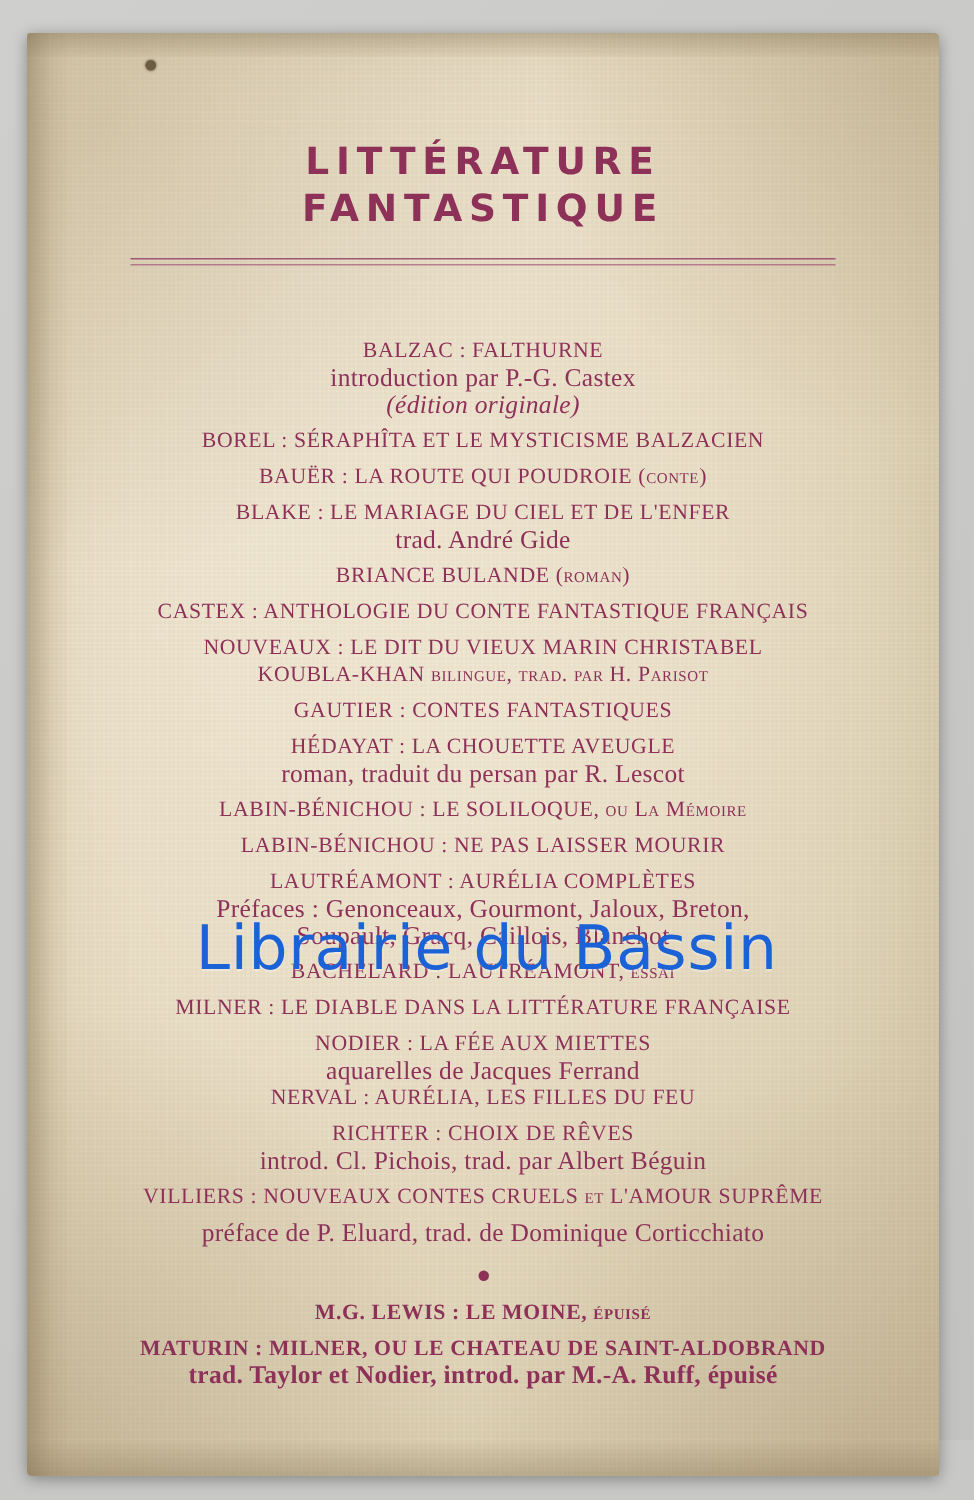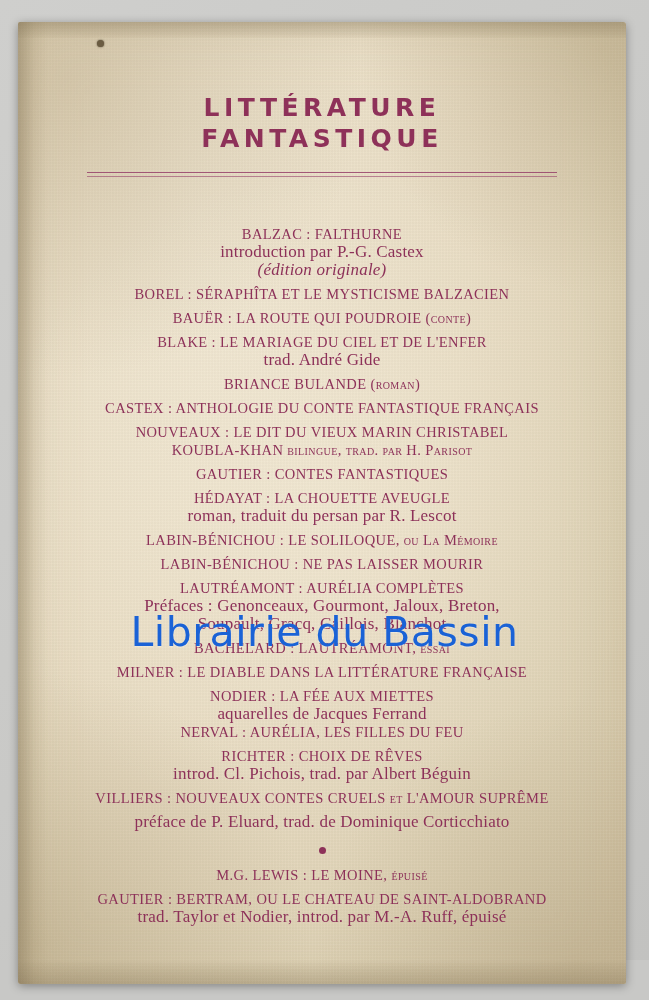--- a/index.html
+++ b/index.html
@@ -143,20 +143,21 @@
     width: 7px; height: 7px;
     border-radius: 50%;
     background: #8d3159;
   }
 
   #footer {
     margin: 4px auto 0 auto;
     width: 540px;
     text-align: center;
     color: #8d3159;
+    font-weight: bold;
   }
 
   
   #watermark {
     position: absolute;
     left: 0;
     top: 608px;
     width: 649px;
     text-align: center;
     font-family: "DejaVu Sans", sans-serif;
@@ -277,21 +278,21 @@
 
       </div>
 
       <div id="dot"></div>
 
       <div id="footer">
         <div class="entry">
           <span class="ln small sc">M.G. LEWIS : LE MOINE, épuisé</span>
         </div>
         <div class="entry">
-          <span class="ln small sc">GAUTIER : BERTRAM, OU LE CHATEAU DE SAINT-ALDOBRAND</span>
+          <span class="ln small sc">MATURIN : MILNER, OU LE CHATEAU DE SAINT-ALDOBRAND</span>
           <span class="ln big">trad. Taylor et Nodier, introd. par M.-A. Ruff, épuisé</span>
         </div>
       </div>
 
     </div>
   </div>
 
   <div id="watermark">Librairie du Bassin</div>
 
 </div>

